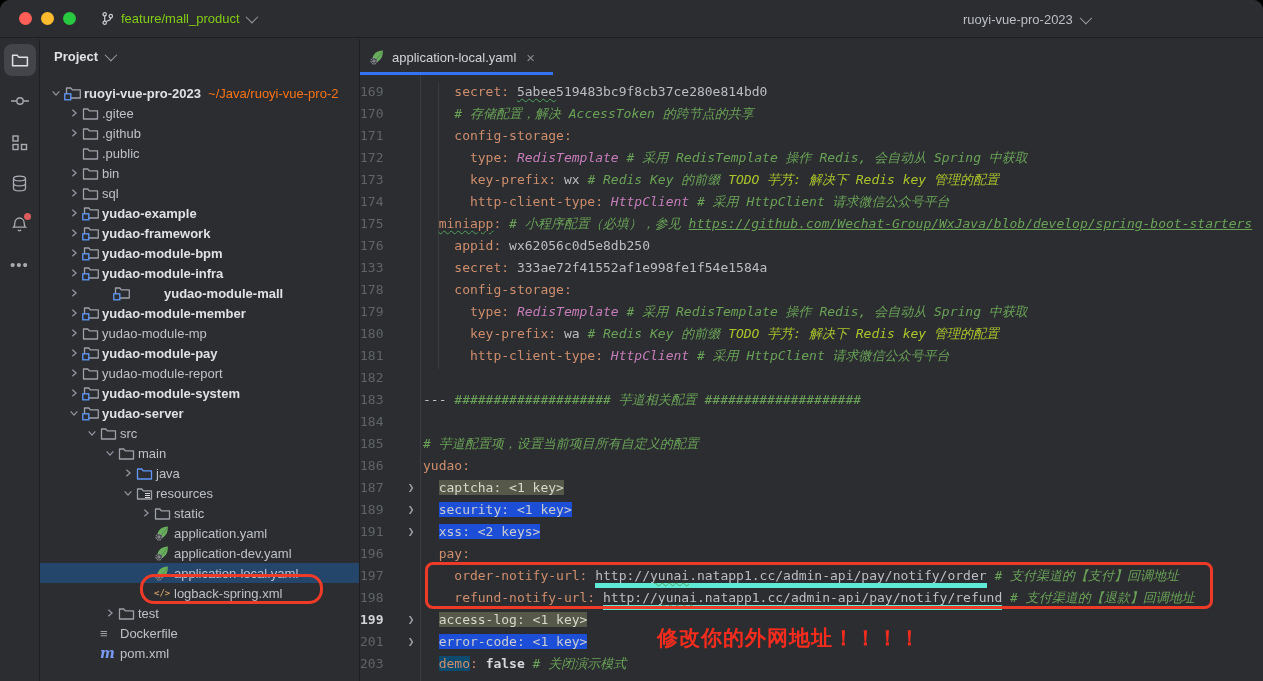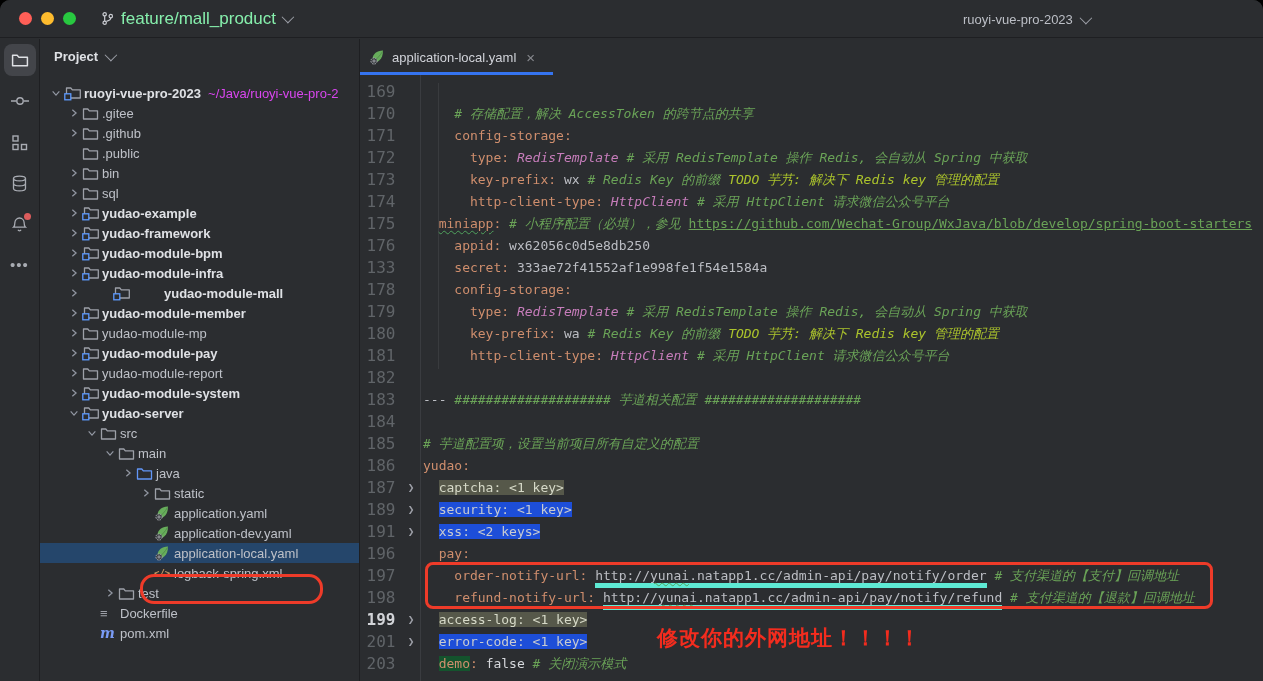--- a/index.html
+++ b/index.html
@@ -5,76 +5,76 @@
   html,body{margin:0;padding:0;background:#000;}
   *{box-sizing:border-box;}
   .app{position:relative;width:1263px;height:681px;background:#2B2D30;overflow:hidden;
        border-radius:10px 10px 0 0;font-family:"Liberation Sans","DejaVu Sans",sans-serif;color:#BCBEC4;}
   
   .titlebar{position:absolute;left:0;top:0;width:100%;height:38px;background:#2B2D30;
             border-bottom:1px solid #1E1F22;display:flex;align-items:center;}
   .traffic{display:flex;gap:9px;margin-left:19px;}
   .tl{width:13px;height:13px;border-radius:50%;}
   .tl.red{background:#FF5F57}.tl.yellow{background:#FEBC2E}.tl.green{background:#28C840}
-  .branch-widget{display:flex;align-items:center;gap:6px;margin-left:24px;color:#86efac;font-size:17px;}
+  .branch-widget{display:flex;align-items:center;gap:6px;margin-left:24px;color:#84cc16;font-size:13px;}
   .proj-widget{position:absolute;left:963px;top:0;height:38px;display:flex;align-items:center;gap:7px;
                color:#BCBFC6;font-size:13px;}
   .chev-down{width:9px;height:9px;border-right:1.5px solid #9DA0A8;border-bottom:1.5px solid #9DA0A8;
              transform:rotate(45deg) translateY(-2px);display:inline-block;}
   
   .activity{position:absolute;left:0;top:39px;bottom:0;width:40px;background:#2B2D30;
             border-right:1px solid #1E1F22;display:flex;flex-direction:column;align-items:center;padding-top:5px;}
   .act-item{width:32px;height:32px;border-radius:8px;display:flex;align-items:center;justify-content:center;
             margin-bottom:9px;position:relative;color:#A8ABB2;}
   .act-item.sel{background:#43454A;color:#DFE1E5;}
   .act-badge{position:absolute;top:5px;right:5px;width:7px;height:7px;border-radius:50%;background:#DB5C5C;}
   
   .projpanel{position:absolute;left:40px;top:39px;bottom:0;width:320px;background:#2B2D30;
              border-right:1px solid #1E1F22;overflow:hidden;}
   .projhead{display:flex;align-items:center;gap:7px;height:34px;padding-left:14px;color:#DFE1E5;
             font-size:13px;font-weight:bold;}
   .tree{position:absolute;left:0;top:44px;right:0;}
   .trow{height:20px;display:flex;align-items:center;white-space:nowrap;font-size:13px;color:#BEC1C8;position:relative;}
   .trow.sel{background:#25466B;}
   .trow .lbl.bold{font-weight:bold;color:#DFE1E5;}
-  .trow .hint{color:#d946ef;margin-left:7px;}
+  .trow .hint{color:#f97316;margin-left:7px;}
   .tchev{width:16px;height:16px;flex:0 0 16px;display:flex;align-items:center;justify-content:center;color:#9196A1;}
   .ticon{width:20px;height:16px;flex:0 0 20px;display:flex;align-items:center;justify-content:flex-start;}
   .xml-ic{font-family:"DejaVu Sans Mono",monospace;font-size:9px;font-weight:bold;color:#CE9D64;}
   .mvn-ic{font-family:"DejaVu Serif",serif;font-style:italic;font-weight:bold;font-size:14px;color:#7A9BF5;line-height:10px;}
   .dkr-ic{color:#9DA0A8;font-size:13px;font-weight:bold;letter-spacing:-1px;}
   .tree-redbox{position:absolute;left:100px;top:535px;width:183px;height:30px;border:3.5px solid #EE3B29;
                border-radius:14px;pointer-events:none;z-index:5;}
   
   .editor{position:absolute;left:360px;top:39px;right:0;bottom:0;background:#2B2D30;overflow:hidden;}
   .tabbar{position:relative;height:36px;background:#2B2D30;}
   .tab{display:inline-flex;align-items:center;gap:7px;height:36px;padding:0 10px 0 9px;font-size:13px;color:#D1D3D9;}
   .tab-close{color:#87898E;font-size:15px;line-height:15px;margin-left:3px;}
   .tab-underline{position:absolute;left:0;bottom:0;width:193px;height:3px;background:#3574F0;}
   .code{position:absolute;left:0;top:36px;right:0;bottom:0;font-family:"DejaVu Sans Mono",monospace;
         font-size:13px;line-height:22px;padding-top:6px;}
   .gutter-line{position:absolute;left:60px;top:0;bottom:0;width:1px;background:#3A3C40;}
   .guide{position:absolute;width:1px;background:rgba(255,255,255,0.07);}
   .crow{height:22px;display:flex;white-space:pre;}
-  .cnum{width:42px;flex:0 0 42px;text-align:center;color:#606468;font-size:16px;}
+  .cnum{width:42px;flex:0 0 42px;text-align:left;color:#606468;font-size:13px;}
   .cfold{width:18px;flex:0 0 18px;text-align:center;color:#9DA0A8;font-size:11px;}
   .ccontent{margin-left:3px;}
   .crow.caret .cnum{color:#D2D4D8;font-weight:bold;}
   .tk-k{color:#CF8E6D;}
   .tk-p{color:#BCBEC4;}
-  .tk-b{color:#D6D8DC;font-weight:normal;}
+  .tk-b{color:#D6D8DC;font-weight:bold;}
   .tk-c{color:#6AA357;font-style:italic;}
   .tk-t{color:#ACC42C;font-style:italic;}
   .tk-pu{color:#C77DBB;font-style:italic;}
   .tk-lk{border-bottom:5px solid #5eead4;}
-  .tk-clk{color:#6AA357;text-decoration:underline;}
+  .tk-clk{color:#6AA357;font-style:italic;text-decoration:underline;}
   .tk-sq{text-decoration:underline wavy #4FA15C 1px;text-underline-offset:2px;}
   .tk-chip{background:#1d4ed8;color:#C8CBD0;}
   .tk-chipo{background:#56584A;color:#D6D9C8;}
-  .tk-hl{background:#14532d;margin-top:25px;}
+  .tk-hl{background:#0c4a6e;margin-top:25px;}
   .ed-redbox{position:absolute;left:65px;top:523px;width:788px;height:47px;border:3.5px solid #EE3B29;
              border-radius:8px;pointer-events:none;z-index:5;}
   .ed-note{position:absolute;left:297px;top:585px;color:#F32C1E;font-size:21px;font-weight:bold;
            letter-spacing:1px;z-index:6;}
   svg{display:block;}
 </style>
 </head>
 <body>
 
 <div class="app">
@@ -418,20 +418,38 @@
               <path d="M4 2 l4.5 4 L4 10"></path>
             </svg>
           </span>
           <span class="ticon">
             <svg width="17" height="15" viewBox="0 0 17 15" fill="none" stroke="#6296F7" stroke-width="1.3">
      <path d="M1.5 3 h4.3 l1.5 1.8 h8.2 v8.2 h-14 z" stroke-linejoin="round"></path>
             </svg>
           </span>
           <span class="lbl">java</span>
         </div>
+        <div class="trow" style="padding-left: 80px;">
+          <span class="tchev">
+            <svg width="10" height="10" viewBox="0 0 12 12" fill="none" stroke="#9196A1" stroke-width="1.5" style="transform:rotate(90deg);">
+              <path d="M4 2 l4.5 4 L4 10"></path>
+            </svg>
+          </span>
+          <span class="ticon">
+            <svg width="17" height="15" viewBox="0 0 17 15" fill="none">
+       <path d="M1.5 3 h4.3 l1.5 1.8 h8.2 v8.2 h-14 z" stroke="#9DA0A8" stroke-width="1.3" stroke-linejoin="round"></path>
+       <g stroke="#D5D7DD" stroke-width="1">
+                <line x1="9" y1="7.5" x2="14" y2="7.5"></line>
+                <line x1="9" y1="9.5" x2="14" y2="9.5"></line>
+                <line x1="9" y1="11.5" x2="14" y2="11.5"></line>
+              </g>
+            </svg>
+          </span>
+          <span class="lbl">resources</span>
+        </div>
         <div class="trow" style="padding-left: 98px;">
           <span class="tchev">
             <svg width="10" height="10" viewBox="0 0 12 12" fill="none" stroke="#9196A1" stroke-width="1.5" style="">
               <path d="M4 2 l4.5 4 L4 10"></path>
             </svg>
           </span>
           <span class="ticon">
             <svg width="17" height="15" viewBox="0 0 17 15" fill="none" stroke="#9DA0A8" stroke-width="1.3">
      <path d="M1.5 3 h4.3 l1.5 1.8 h8.2 v8.2 h-14 z" stroke-linejoin="round"></path>
             </svg>
@@ -524,21 +542,21 @@
             </svg>
           </span>
         <span>application-local.yaml</span>
         <span class="tab-close">×</span>
       </div>
       <div class="tab-underline"></div>
     </div>
     <div class="code" id="code">
       <div class="gutter-line"></div>
       <div class="guide" style="left:78px;top:8px;height:286px;"></div>
-    <div class="crow"><span class="cnum">169</span><span class="cfold"></span></div>
+    <div class="crow"><span class="cnum">169</span><span class="cfold"></span><span class="ccontent">    <span class="tk-k">secret:</span><span class="tk-p"> </span><span class="tk-p tk-sq">5abee</span><span class="tk-p">519483bc9f8cb37ce280e814bd0</span></span></div>
         <div class="crow"><span class="cnum">170</span><span class="cfold"></span><span class="ccontent">    <span class="tk-c"># 存储配置，解决 AccessToken 的跨节点的共享</span></span></div>
         <div class="crow"><span class="cnum">171</span><span class="cfold"></span><span class="ccontent">    <span class="tk-k">config-storage:</span></span></div>
         <div class="crow"><span class="cnum">172</span><span class="cfold"></span><span class="ccontent">      <span class="tk-k">type:</span><span class="tk-p"> </span><span class="tk-pu">RedisTemplate</span><span class="tk-p"> </span><span class="tk-c"># 采用 RedisTemplate 操作 Redis, 会自动从 Spring 中获取</span></span></div>
         <div class="crow"><span class="cnum">173</span><span class="cfold"></span><span class="ccontent">      <span class="tk-k">key-prefix:</span><span class="tk-p"> </span><span class="tk-p">wx</span><span class="tk-p"> </span><span class="tk-c"># Redis Key 的前缀 </span><span class="tk-t">TODO 芋艿: 解决下 Redis key 管理的配置</span></span></div>
         <div class="crow"><span class="cnum">174</span><span class="cfold"></span><span class="ccontent">      <span class="tk-k">http-client-type:</span><span class="tk-p"> </span><span class="tk-pu">HttpClient</span><span class="tk-p"> </span><span class="tk-c"># 采用 HttpClient 请求微信公众号平台</span></span></div>
         <div class="crow"><span class="cnum">175</span><span class="cfold"></span><span class="ccontent">  <span class="tk-k tk-sq">miniapp</span><span class="tk-k">:</span><span class="tk-p"> </span><span class="tk-c"># 小程序配置（必填），参见 </span><span class="tk-clk">https://github.com/Wechat-Group/WxJava/blob/develop/spring-boot-starters</span></span></div>
         <div class="crow"><span class="cnum">176</span><span class="cfold"></span><span class="ccontent">    <span class="tk-k">appid:</span><span class="tk-p"> </span><span class="tk-p">wx62056c0d5e8db250</span></span></div>
         <div class="crow"><span class="cnum">133</span><span class="cfold"></span><span class="ccontent">    <span class="tk-k">secret:</span><span class="tk-p"> </span><span class="tk-p">333ae72f41552af1e998fe1f54e1584a</span></span></div>
         <div class="crow"><span class="cnum">178</span><span class="cfold"></span><span class="ccontent">    <span class="tk-k">config-storage:</span></span></div>
         <div class="crow"><span class="cnum">179</span><span class="cfold"></span><span class="ccontent">      <span class="tk-k">type:</span><span class="tk-p"> </span><span class="tk-pu">RedisTemplate</span><span class="tk-p"> </span><span class="tk-c"># 采用 RedisTemplate 操作 Redis, 会自动从 Spring 中获取</span></span></div>

